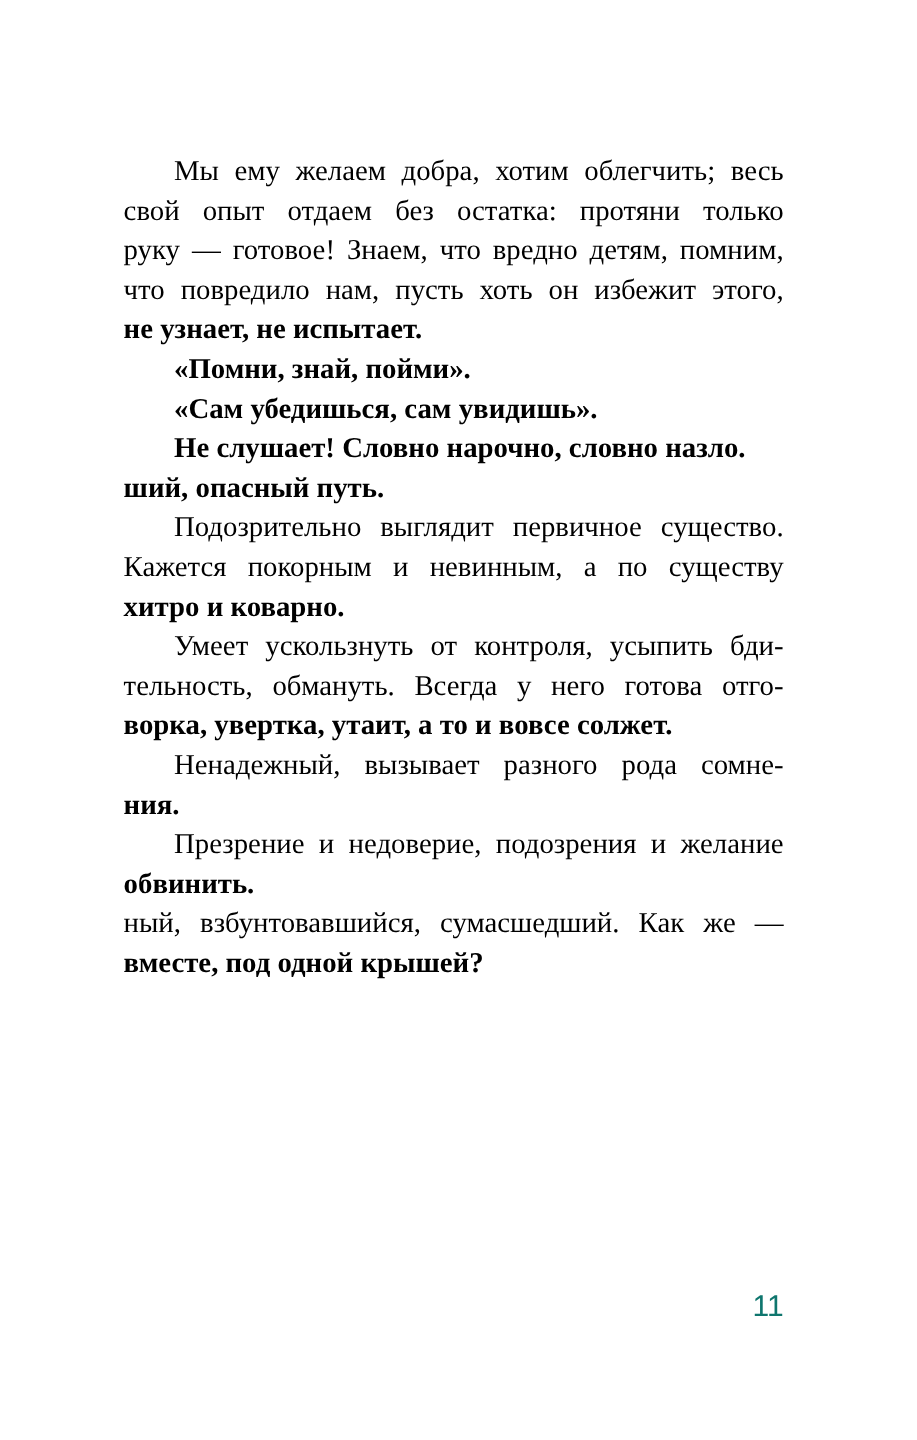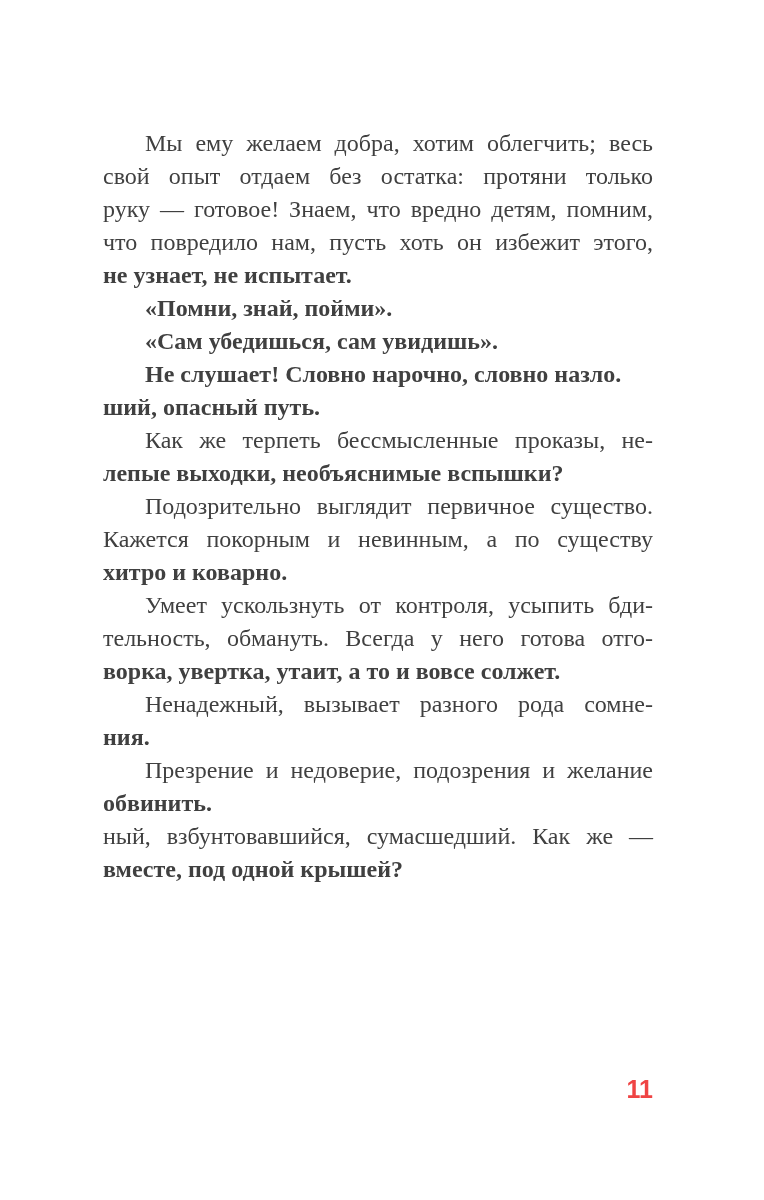--- a/index.html
+++ b/index.html
@@ -47,43 +47,39 @@
     font-family: "Liberation Sans", sans-serif;
     font-size: 25px;
     line-height: 30px;
     color: #2e2e2e;
   }
 </style>
 </head>
 <body>
 
 <div class="page" style="background: rgb(255, 255, 255);">
-  <div class="text-block" id="text-block" style="color: #404040;">
+  <div class="text-block" id="text-block" style="color: #000000;">
       <div class="para">
         <div class="line first">Мы ему желаем добра, хотим облегчить; весь</div>
         <div class="line">свой опыт отдаем без остатка: протяни только</div>
         <div class="line">руку — готовое! Знаем, что вредно детям, помним,</div>
         <div class="line">что повредило нам, пусть хоть он избежит этого,</div>
         <div class="line last">не узнает, не испытает.</div>
       </div>
       <div class="para">
         <div class="line first last">«Помни, знай, пойми».</div>
       </div>
       <div class="para">
         <div class="line first last">«Сам убедишься, сам увидишь».</div>
       </div>
       <div class="para">
         <div class="line first last">Не слушает! Словно нарочно, словно назло.</div>
       </div>
       <div class="para">
         <div class="line last">ший, опасный путь.</div>
-      </div>
-      <div class="para">
-        <div class="line first">Как же терпеть бессмысленные проказы, не-</div>
-        <div class="line last">лепые выходки, необъяснимые вспышки?</div>
       </div>
       <div class="para">
         <div class="line first">Подозрительно выглядит первичное существо.</div>
         <div class="line">Кажется покорным и невинным, а по существу</div>
         <div class="line last">хитро и коварно.</div>
       </div>
       <div class="para">
         <div class="line first">Умеет ускользнуть от контроля, усыпить бди-</div>
         <div class="line">тельность, обмануть. Всегда у него готова отго-</div>
         <div class="line last">ворка, увертка, утаит, а то и вовсе солжет.</div>
@@ -94,14 +90,14 @@
       </div>
       <div class="para">
         <div class="line first">Презрение и недоверие, подозрения и желание</div>
         <div class="line last">обвинить.</div>
       </div>
       <div class="para">
         <div class="line">ный, взбунтовавшийся, сумасшедший. Как же —</div>
         <div class="line last">вместе, под одной крышей?</div>
       </div>
     </div>
-  <div class="page-number" style="color: #ef4444; font-weight: bold;">11</div>
+  <div class="page-number" style="color: #0f766e;">11</div>
 </div>
 
 </body></html>

